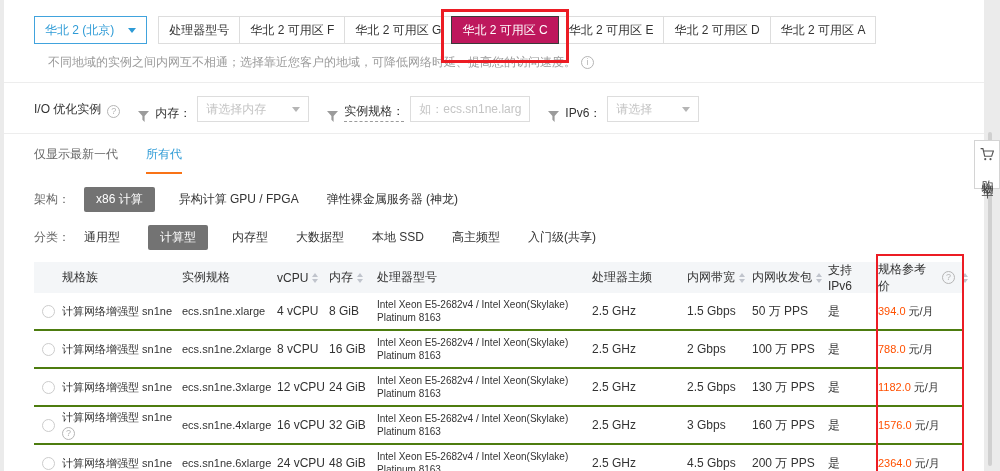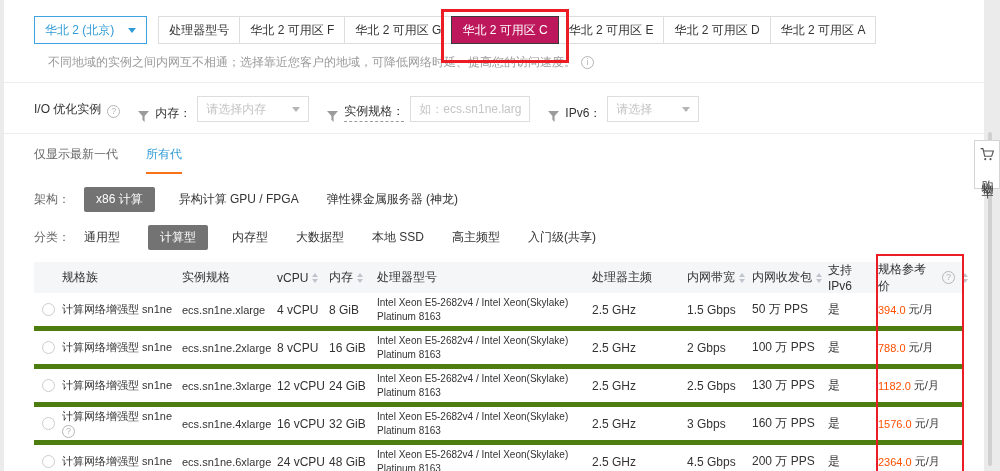--- a/index.html
+++ b/index.html
@@ -43,21 +43,21 @@
 
   
   .opt-row { display:flex; align-items:center; margin:13px 0 0 30px; }
   .opt-label { color:#666; margin-right:14px; }
   .chip { background:#737373; color:#fff; border-radius:2px; padding:4px 12px; margin-right:24px; cursor:pointer; }
   .opt { margin-right:28px; cursor:pointer; }
 
   
   .table-wrap { position:relative; margin:12px 20px 0 30px; }
   .t-head { display:flex; align-items:center; background:#f4f6f8; height:31px; }
-  .t-row { display:flex; align-items:center; height:38px; border-bottom:5px solid #4d7c0f; cursor:pointer; }
+  .t-row { display:flex; align-items:center; height:38px; border-bottom:2px solid #4d7c0f; cursor:pointer; }
   .c-radio { width:28px; flex:none; display:flex; justify-content:center; }
   .radio { width:13px; height:13px; border:1px solid #ccc; border-radius:50%; background:#fff; cursor:pointer; }
   .c-family { width:120px; flex:none; padding-right:6px; font-size:11px; line-height:1.3; }
   .c-spec  { width:95px;  flex:none; font-size:11px; }
   .c-vcpu  { width:52px;  flex:none; }
   .c-mem   { width:48px;  flex:none; }
   .c-model { width:215px; flex:none; font-size:10px; line-height:1.35; padding-right:12px; }
   .c-freq  { width:95px;  flex:none; }
   .c-bw    { width:65px;  flex:none; }
   .c-pps   { width:76px;  flex:none; }

